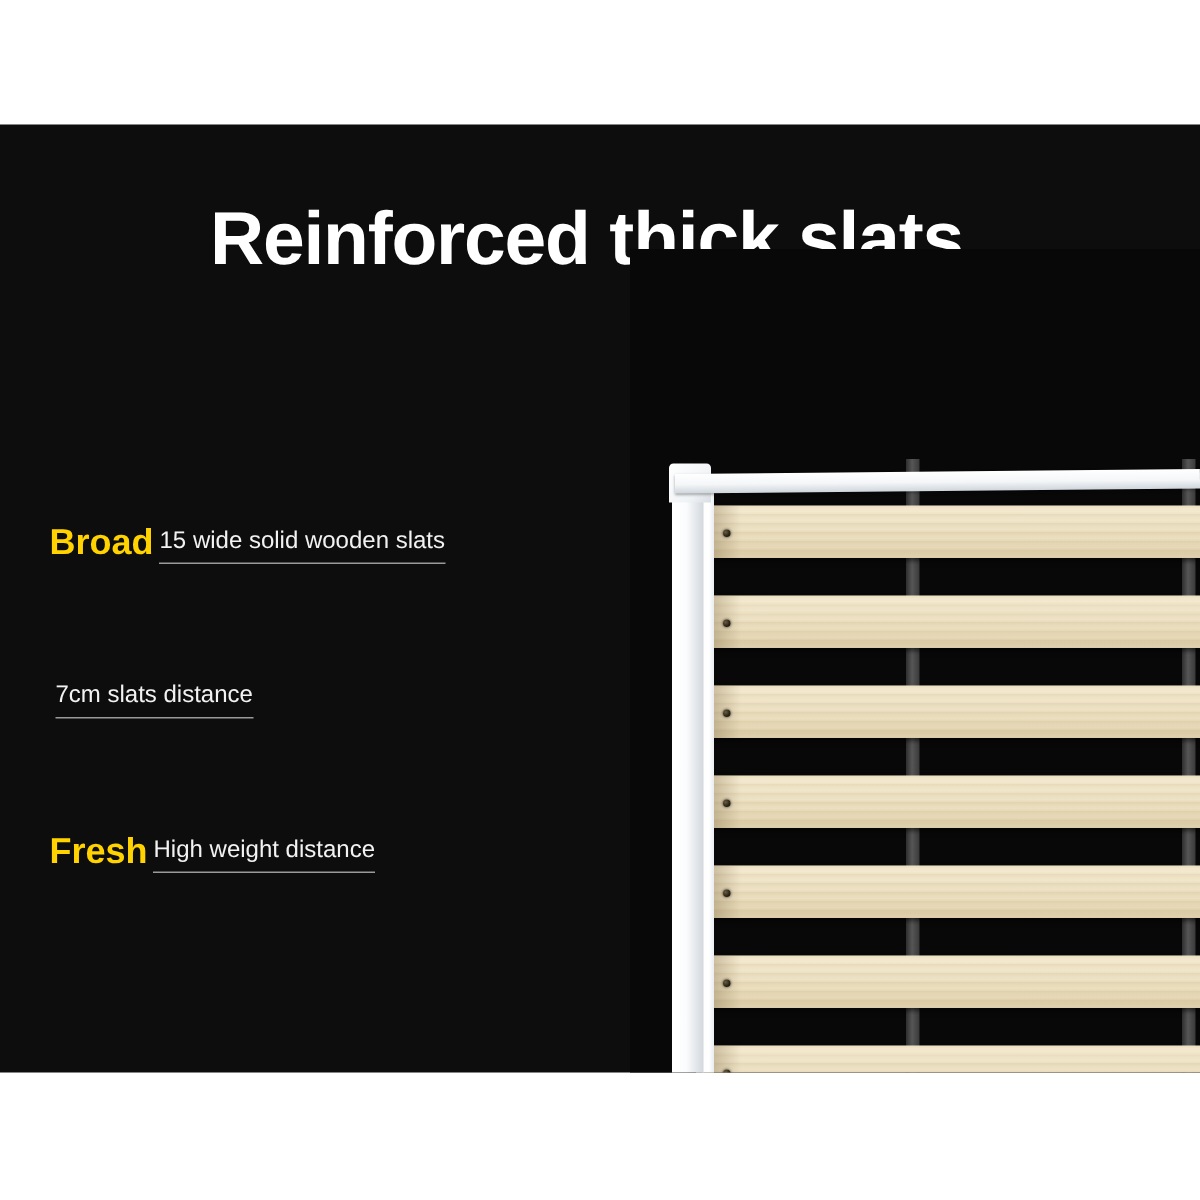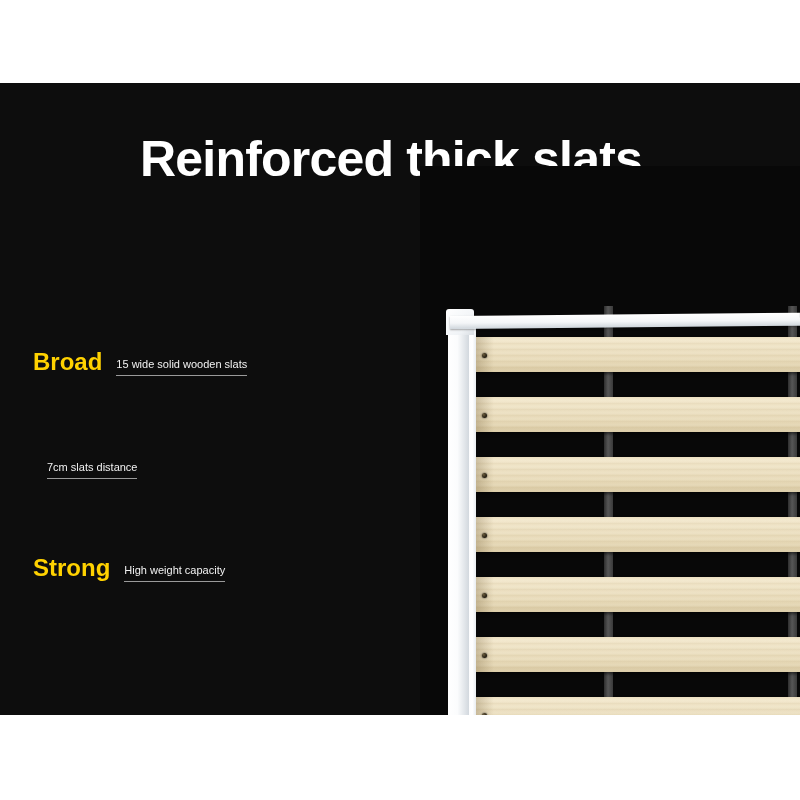--- a/index.html
+++ b/index.html
@@ -59,23 +59,23 @@
     height: 103px;
   }
   .feature-term {
     color: #ffd200;
     font-size: 24px;
     font-weight: bold;
     white-space: nowrap;
     flex: 0 0 auto;
   }
   .feature-desc {
-    margin-left: 14px;
+    margin-left: 4px;
     color: #f2f2f2;
-    font-size: 11px;
+    font-size: 16px;
     font-weight: normal;
     white-space: nowrap;
     border-bottom: 1px solid #9a9a9a;
     padding-bottom: 5px;
     flex: 0 0 auto;
   }
 
   
   .photo {
     position: absolute;
@@ -195,22 +195,22 @@
       <div class="feature-row">
         <span class="feature-term">Broad</span>
         <span class="feature-desc">15 wide solid wooden slats</span>
       </div>
 
       <div class="feature-row">
         <span class="feature-desc">7cm slats distance</span>
       </div>
 
       <div class="feature-row">
-        <span class="feature-term">Strong</span>
-        <span class="feature-desc">High weight capacity</span>
+        <span class="feature-term">Fresh</span>
+        <span class="feature-desc">High weight distance</span>
       </div>
 
 
     </div>
 
     <div class="photo">
       <div class="photo-bg"></div>
       <div class="support-bar b1"></div>
       <div class="support-bar b2"></div>
 

